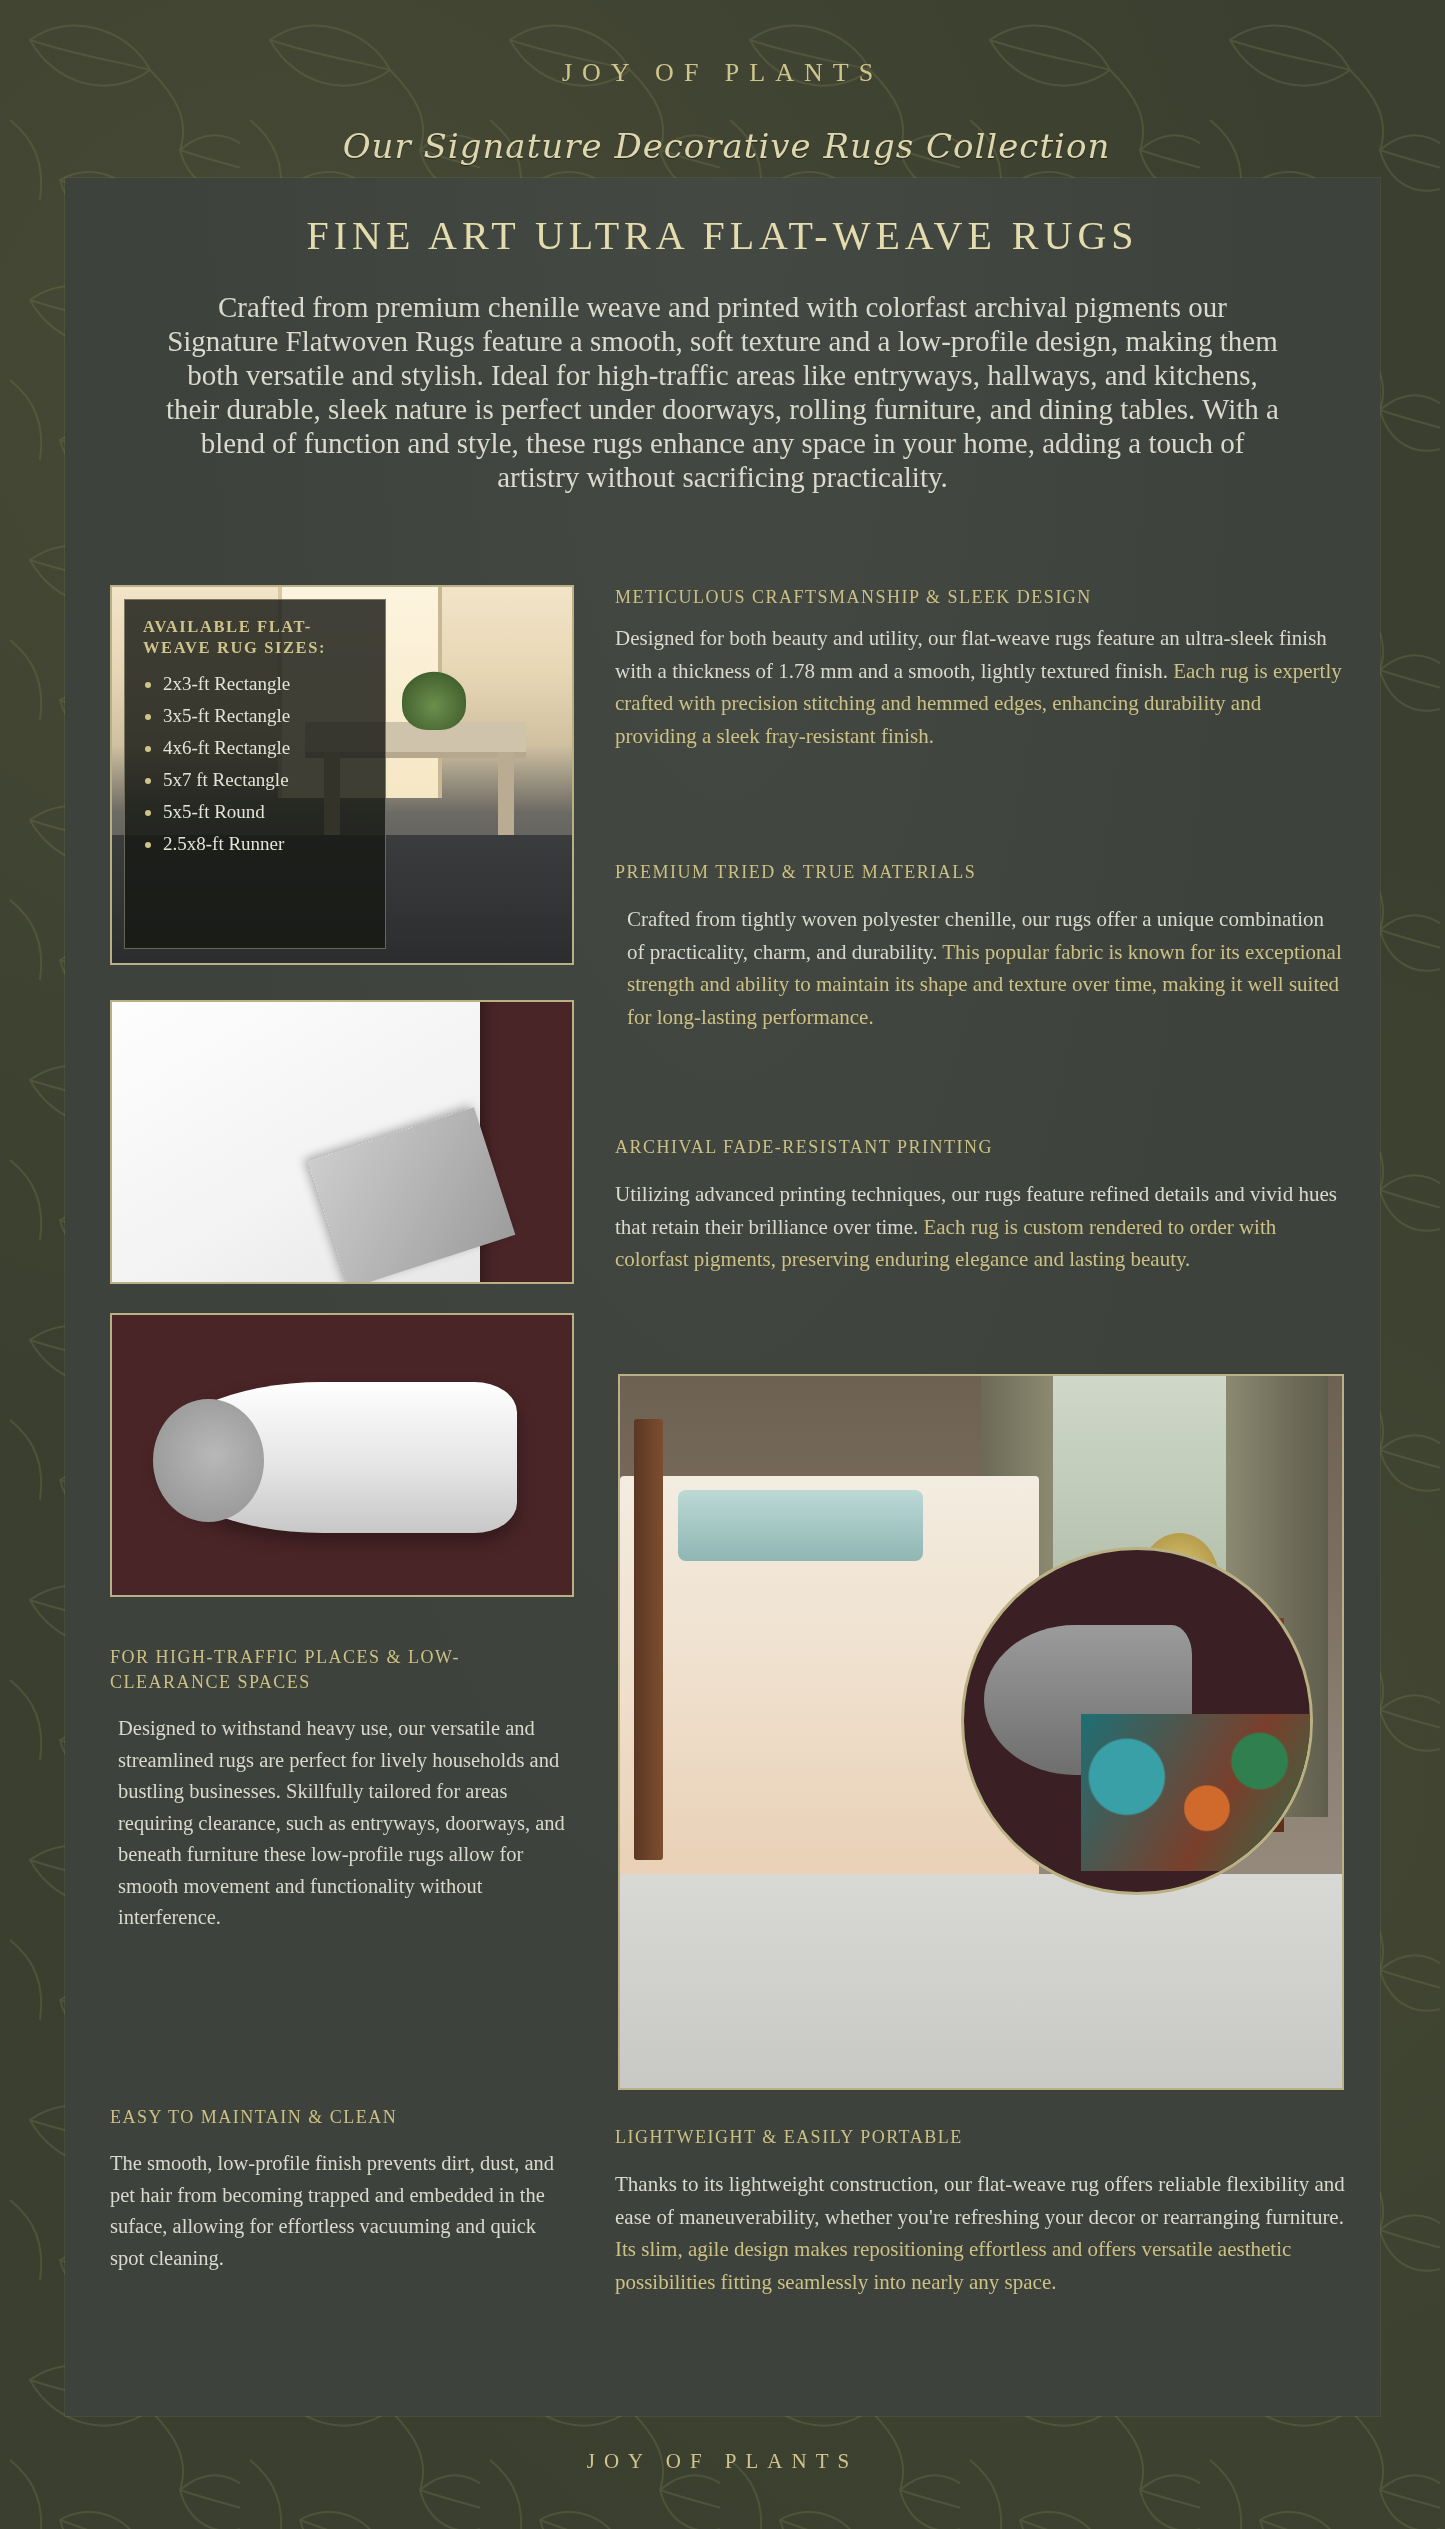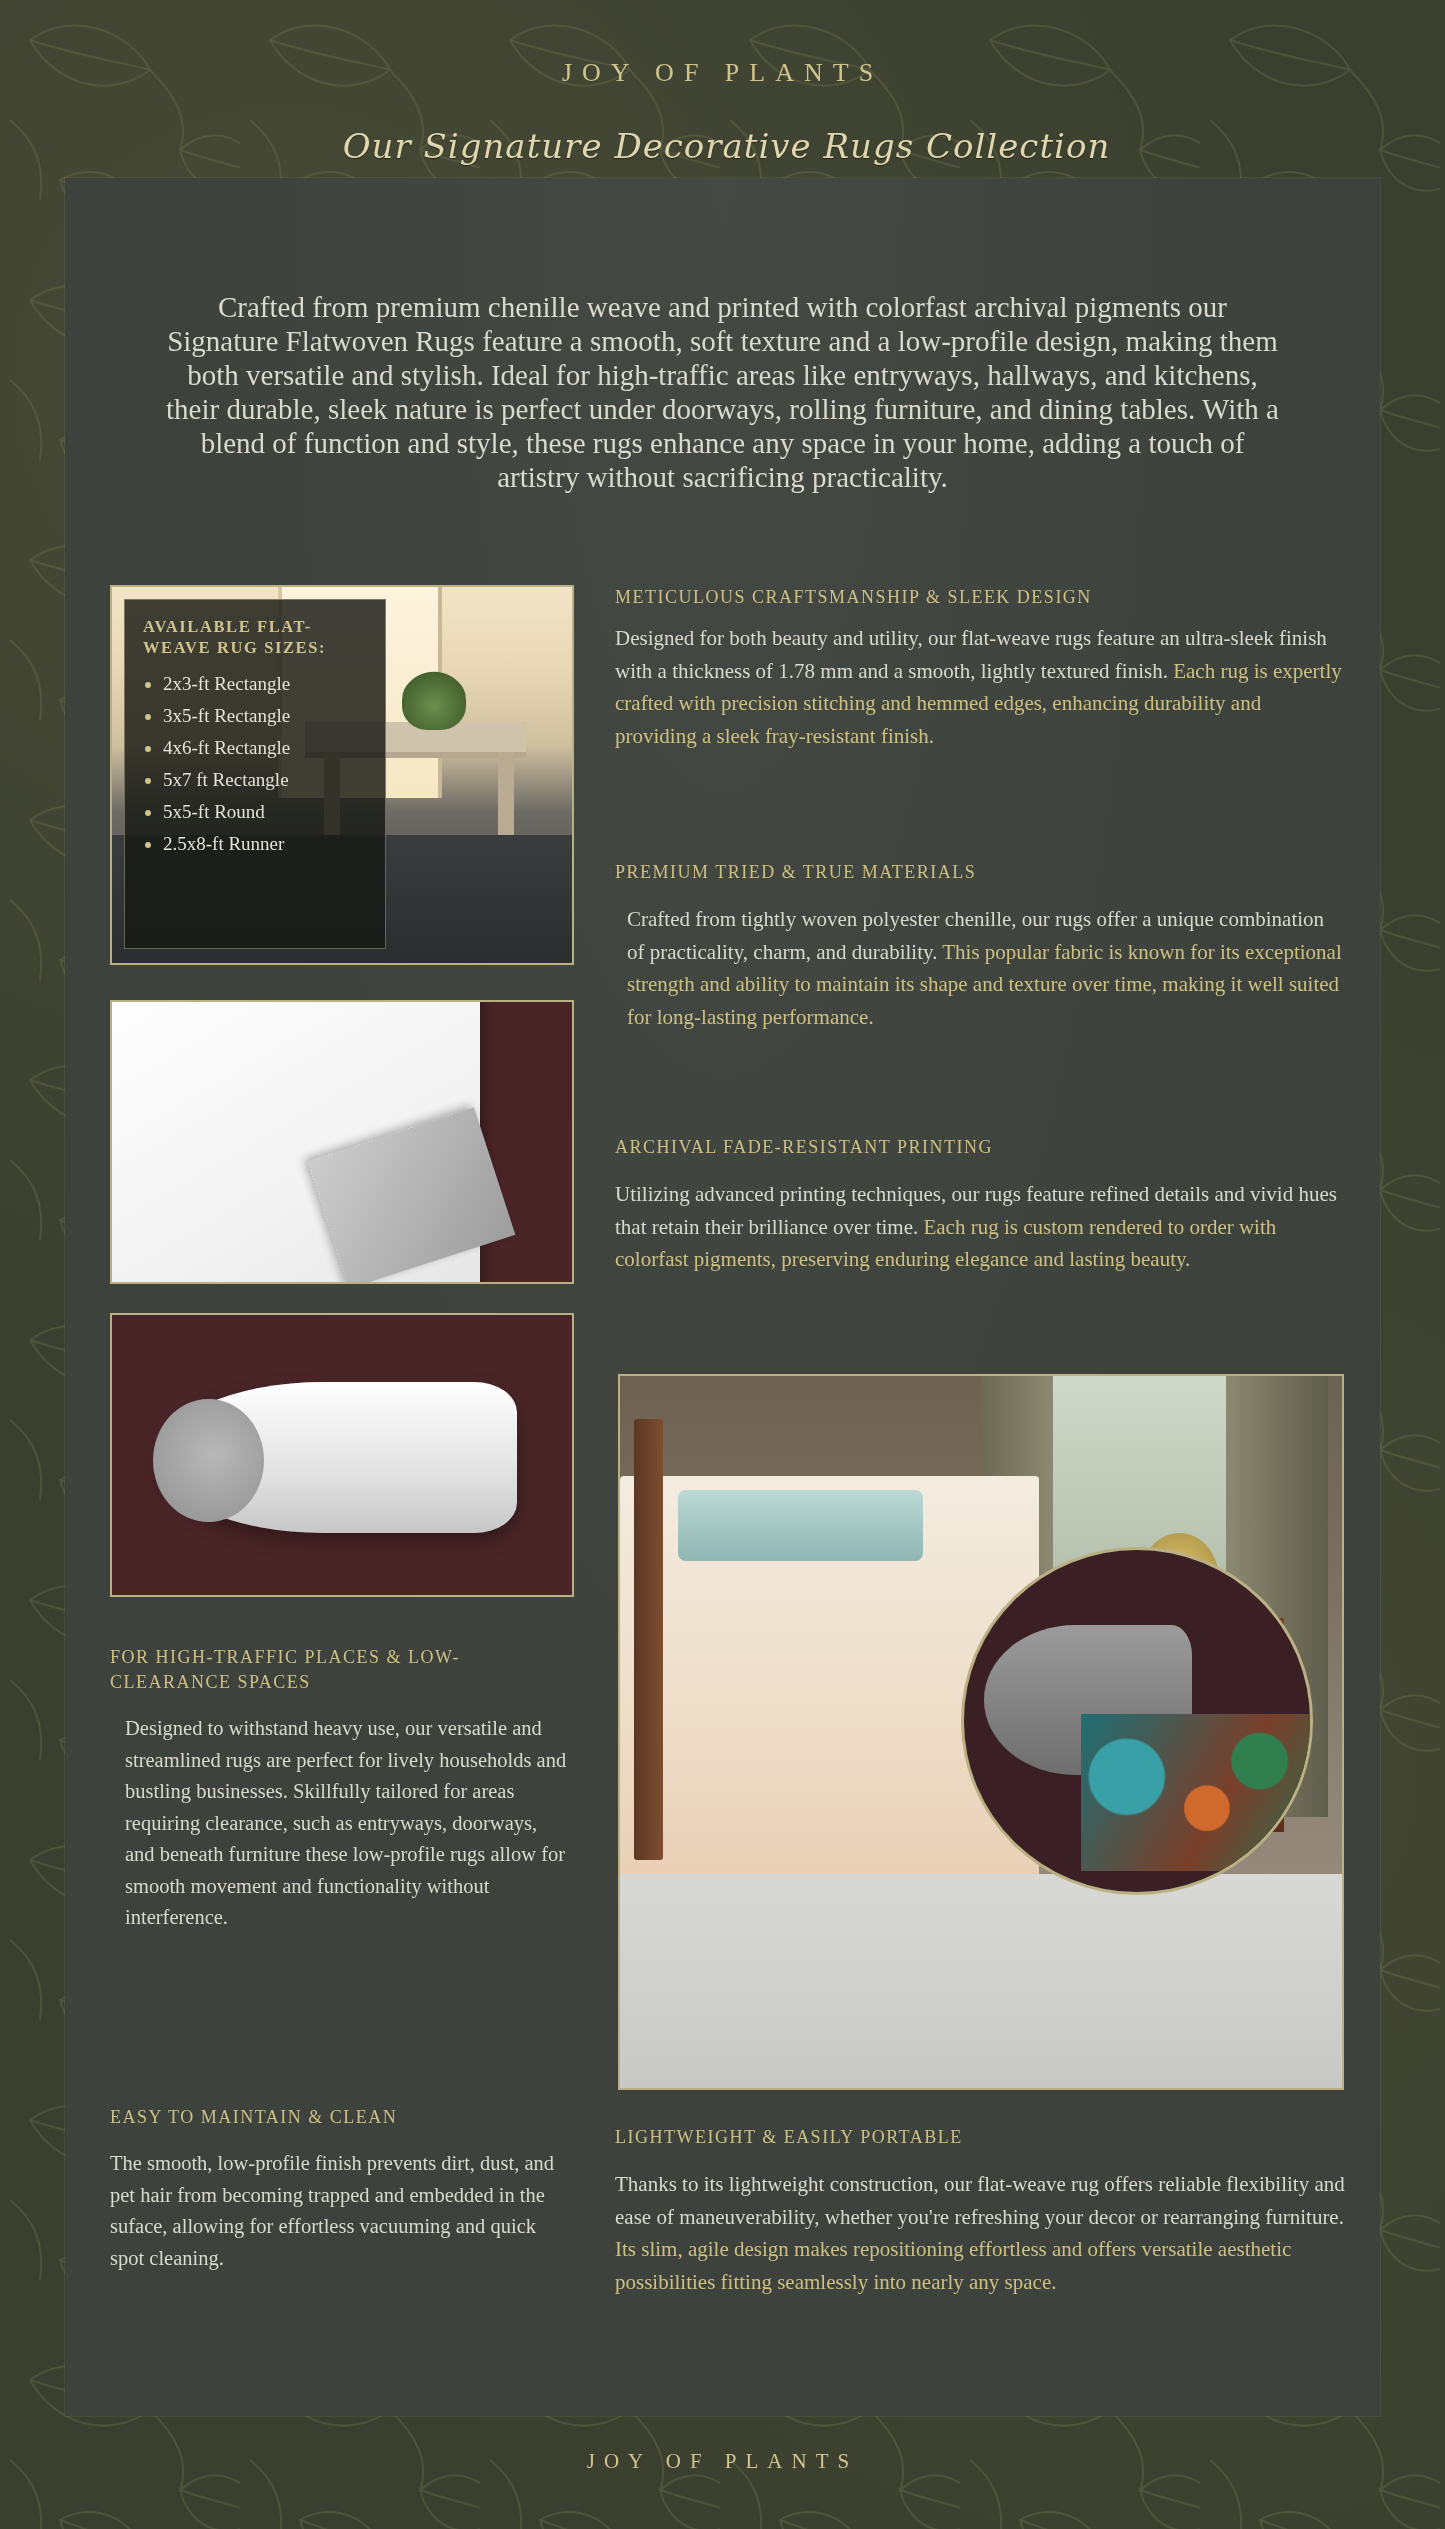--- a/index.html
+++ b/index.html
@@ -359,20 +359,21 @@
       </pattern>
     </defs>
     <rect x="0" y="0" width="1445" height="2529" fill="url(#leaves)"></rect>
   </svg>
 
   <div class="brand-top">JOY OF PLANTS</div>
   <div class="script-title">Our Signature Decorative Rugs Collection</div>
 
   <div class="inner-panel"></div>
 
+  <div class="main-title">FINE ART ULTRA FLAT-WEAVE RUGS</div>
 
   <div class="intro">Crafted from premium chenille weave and printed with colorfast archival pigments our Signature Flatwoven Rugs feature a smooth, soft texture and a low-profile design, making them both versatile and stylish. Ideal for high-traffic areas like entryways, hallways, and kitchens, their durable, sleek nature is perfect under doorways, rolling furniture, and dining tables. With a blend of function and style, these rugs enhance any space in your home, adding a touch of artistry without sacrificing practicality.</div>
 
   <div class="img-frame sizes-photo">
     <div class="photo">
       <div class="door"></div>
       <div class="table"></div>
       <div class="leg1"></div>
       <div class="leg2"></div>
       <div class="plant"></div>
@@ -398,21 +399,21 @@
   </div>
 
   <div class="img-frame roll-photo">
     <div class="bg"></div>
     <div class="rolled"></div>
     <div class="inner-roll"></div>
   </div>
 
   <div class="left-col-text" style="top:1645px;">
     <div class="sec-head">FOR HIGH-TRAFFIC PLACES &amp; LOW-CLEARANCE SPACES</div>
-    <p style="margin:18px 0 0 15px;">Designed to withstand heavy use, our versatile and streamlined rugs are perfect for lively households and bustling businesses. Skillfully tailored for areas requiring clearance, such as entryways, doorways, and beneath furniture these low-profile rugs allow for smooth movement and functionality without interference.</p>
+    <p style="margin:18px 0 0 8px;">Designed to withstand heavy use, our versatile and streamlined rugs are perfect for lively households and bustling businesses. Skillfully tailored for areas requiring clearance, such as entryways, doorways, and beneath furniture these low-profile rugs allow for smooth movement and functionality without interference.</p>
   </div>
 
   <div class="left-col-text" style="top:2105px;">
     <div class="sec-head">EASY TO MAINTAIN &amp; CLEAN</div>
     <p style="margin:18px 0 0 0;">The smooth, low-profile finish prevents dirt, dust, and pet hair from becoming trapped and embedded in the suface, allowing for effortless vacuuming and quick spot cleaning.</p>
   </div>
 
   <div class="right-col" style="top:585px;">
     <div class="sec-head">METICULOUS CRAFTSMANSHIP &amp; SLEEK DESIGN</div>
     <p style="margin:12px 0 0 0;">

